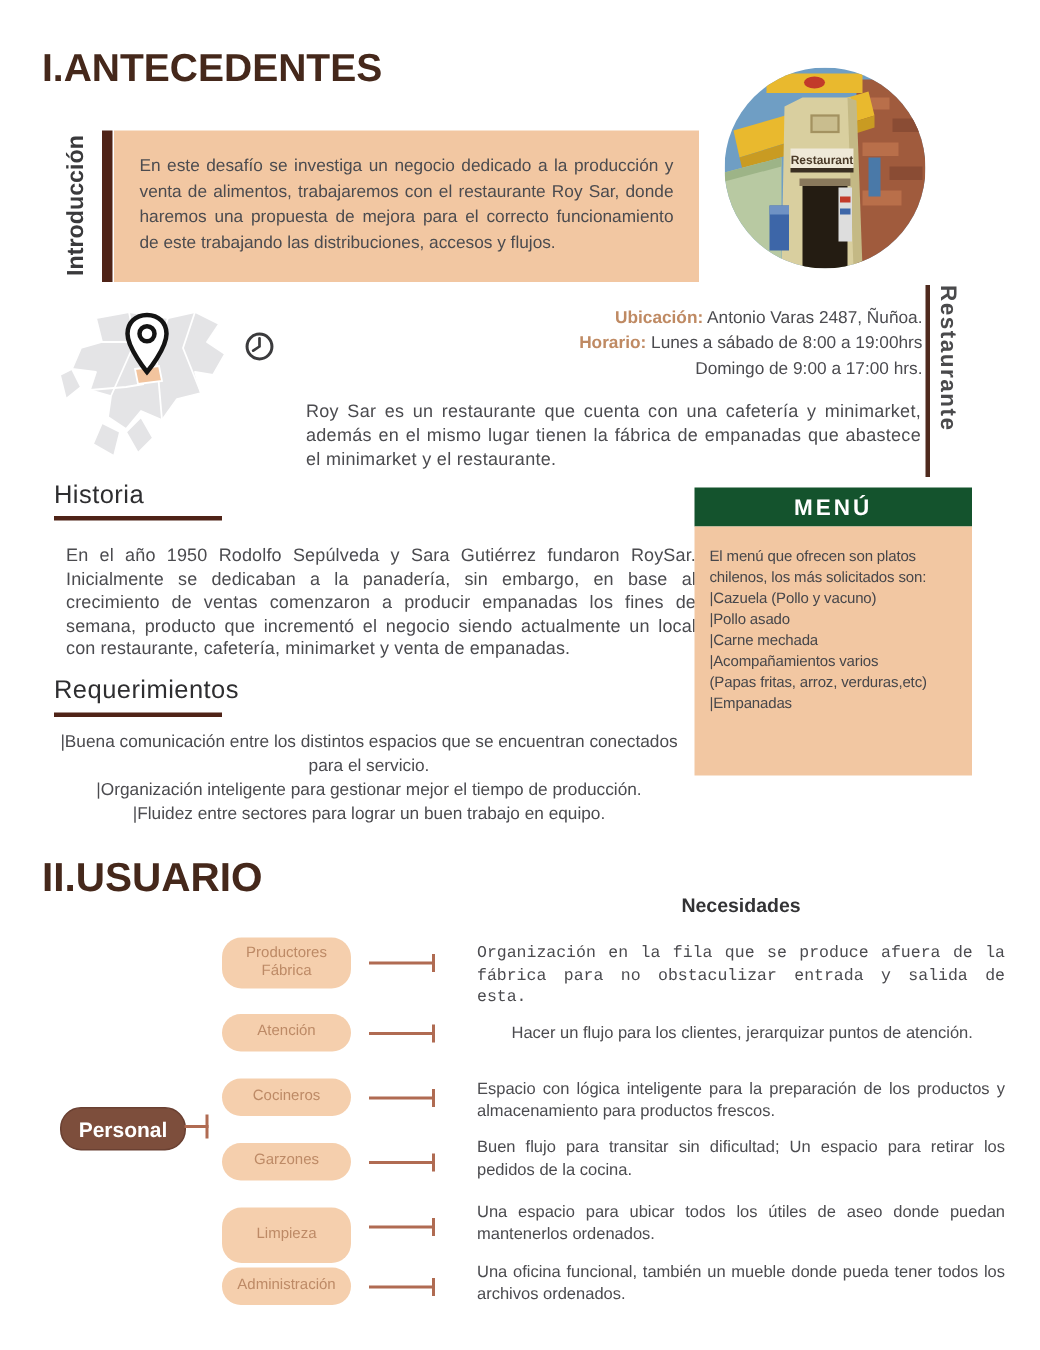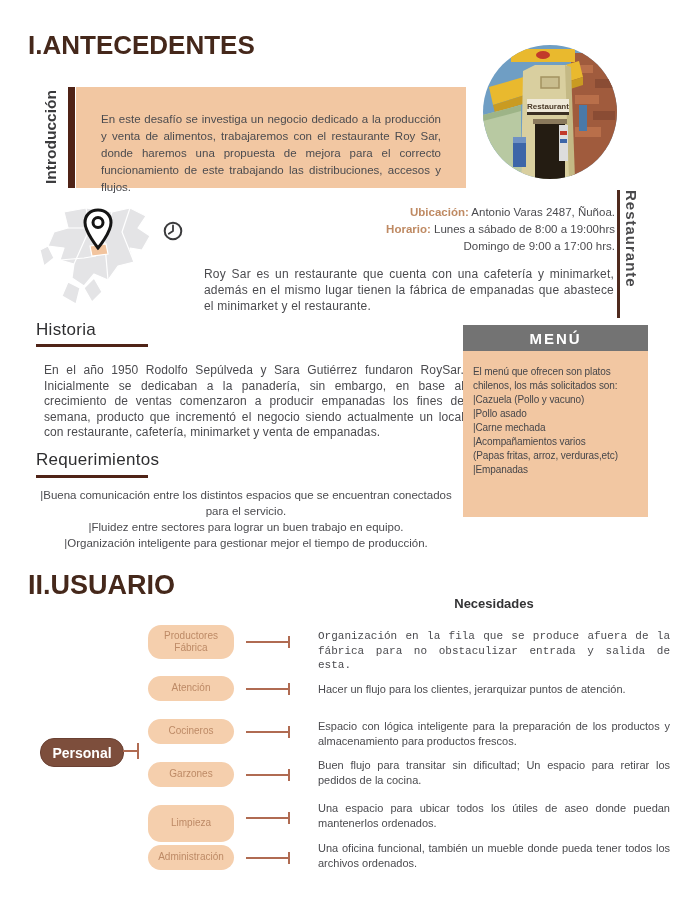--- a/index.html
+++ b/index.html
@@ -6,39 +6,39 @@
   #page{position:relative;width:693px;height:900px;background:#ffffff;overflow:hidden;
         font-family:"Liberation Sans",sans-serif;color:#4b4b4f;}
   .abs{position:absolute;}
   .sec-title{font-size:26px;font-weight:bold;color:#45281b;letter-spacing:0px;}
   
   .vlabel-ccw{width:102px;height:18px;transform:rotate(-90deg);text-align:center;
       font-size:15.5px;font-weight:bold;color:#3a3a3c;}
   .intro-bar{width:7px;height:101px;background:#4f2317;}
   .intro-box{width:390px;height:101px;background:#f2c7a2;box-sizing:border-box;
       padding:12px 13px 0 13px;}
-  .intro-box p{margin:12px;font-size:11.5px;line-height:17px;text-align:justify;color:#4b4b4f;}
+  .intro-box p{margin:4px;font-size:11.5px;line-height:17px;text-align:justify;color:#4b4b4f;}
   
   .photo{width:134px;height:134px;border-radius:50%;overflow:hidden;}
   
   .rest-line{width:3px;height:128px;background:#4f2a1e;}
   .rest-label{height:132px;writing-mode:vertical-rl;font-size:15px;color:#4a4a4c;
       letter-spacing:1px;display:flex;align-items:center;font-weight:bold;}
   
   .loc{width:415px;font-size:11.5px;line-height:17px;text-align:right;}
   .loc .lbl{color:#bf8a63;font-weight:bold;}
   .para{font-size:12px;line-height:16px;letter-spacing:0.2px;text-align:justify;margin:4px;color:#4b4b4f;}
   .subhead{font-size:17px;font-weight:normal;color:#2e2e30;letter-spacing:0.3px;}
   .rule{height:3px;background:#4f2317;width:112px;}
   .historia-para{width:420px;font-size:12px;line-height:15.5px;letter-spacing:0.1px;
       text-align:justify;margin:8px;color:#4b4b4f;}
   .req-items{width:420px;font-size:11.5px;line-height:16px;color:#4b4b4f;}
   
   .menu{width:185px;}
-  .menu-head{height:26px;background:#737373;color:#fff;font-weight:bold;font-size:15px;
+  .menu-head{height:26px;background:#14532d;color:#fff;font-weight:bold;font-size:15px;
       letter-spacing:2px;display:flex;align-items:center;justify-content:center;}
   .menu-body{height:166px;background:#f2c7a2;box-sizing:border-box;padding:14px 8px 0 10px;
       font-size:10px;line-height:14px;color:#46464a;letter-spacing:-0.1px;}
   
   .neces{width:352px;text-align:center;font-size:13px;font-weight:bold;color:#333335;}
   .pill{left:148px;width:86px;background:#f5cfad;border-radius:13px;color:#bd8a66;
       font-size:10px;display:flex;align-items:center;justify-content:center;text-align:center;
       line-height:1.25;box-sizing:border-box;padding:2px 4px;}
   .connector{height:2px;background:#b06b52;}
   .connector::after{content:"";position:absolute;right:0;top:-5px;width:2px;height:12px;background:#b06b52;}
@@ -150,38 +150,38 @@
       <div>|Acompañamientos varios</div>
       <div>(Papas fritas, arroz, verduras,etc)</div>
       <div>|Empanadas</div>
     </div>
   </div>
 
   <div class="abs subhead" style="left:36px;top:450px;">Requerimientos</div>
   <div class="abs rule" style="left:36px;top:475px;"></div>
   <div class="abs req-items" style="left:36px;top:487px;text-align:center;">
     <div>|Buena comunicación entre los distintos espacios que se encuentran conectados para el servicio.</div>
+    <div>|Organización inteligente para gestionar mejor el tiempo de producción.</div>
     <div>|Fluidez entre sectores para lograr un buen trabajo en equipo.</div>
-    <div>|Organización inteligente para gestionar mejor el tiempo de producción.</div>
   </div>
 
   <div class="abs sec-title" style="left:28px;top:570px;font-size:27px;">II.USUARIO</div>
 
   <div class="abs neces" style="left:318px;top:596px;">Necesidades</div>
 
   <div class="abs personal" style="left:40px;top:738px;">Personal</div>
   <div class="abs connector big" style="left:123px;top:750px;width:16px;"></div>
 
   <div class="abs pill" style="top:625px;height:34px;">Productores Fábrica</div>
   <div class="abs connector" style="left:246px;top:641px;width:44px;"></div>
   <div class="abs need" style="top:629px;font-family:Liberation Mono, monospace;">Organización en la fila que se produce afuera de la fábrica para no obstaculizar entrada y salida de esta.</div>
 
   <div class="abs pill" style="top:676px;height:25px;">Atención</div>
   <div class="abs connector" style="left:246px;top:688px;width:44px;"></div>
-  <div class="abs need" style="top:682px;">Hacer un flujo para los clientes, jerarquizar puntos de atención.</div>
+  <div class="abs need" style="top:682px;margin-left:23px;">Hacer un flujo para los clientes, jerarquizar puntos de atención.</div>
 
   <div class="abs pill" style="top:719px;height:25px;">Cocineros</div>
   <div class="abs connector" style="left:246px;top:731px;width:44px;"></div>
   <div class="abs need" style="top:719px;">Espacio con lógica inteligente para la preparación de los productos y almacenamiento para productos frescos.</div>
 
   <div class="abs pill" style="top:762px;height:25px;">Garzones</div>
   <div class="abs connector" style="left:246px;top:774px;width:44px;"></div>
   <div class="abs need" style="top:758px;">Buen flujo para transitar sin dificultad; Un espacio para retirar los pedidos de la cocina.</div>
 
   <div class="abs pill" style="top:805px;height:37px;">Limpieza</div>

